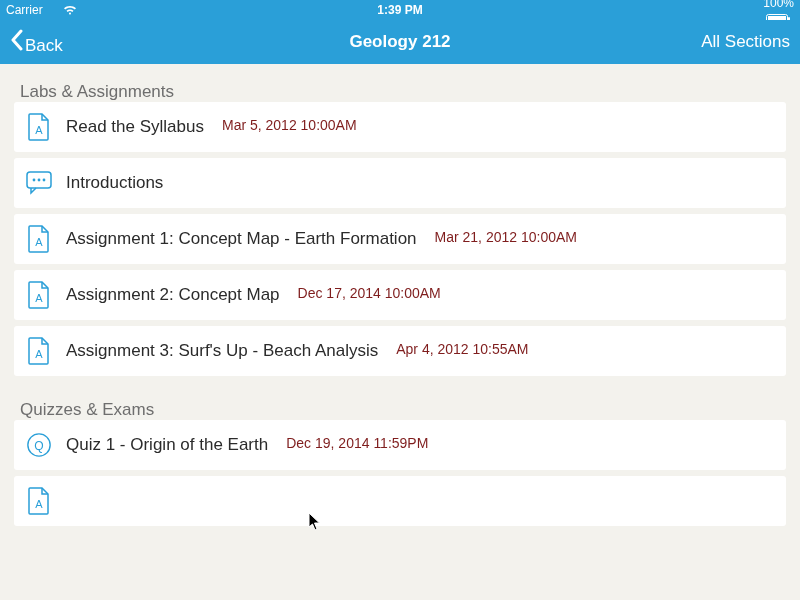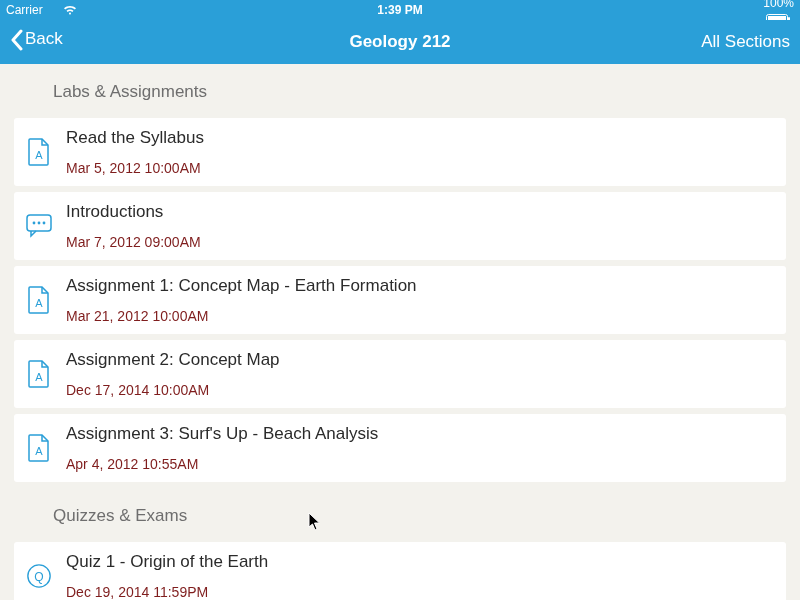--- a/index.html
+++ b/index.html
@@ -26,45 +26,44 @@
   .nav-bar {
     height: 44px;
     background: #2a9fd8;
     color: #fff;
     display: flex;
     align-items: center;
     justify-content: space-between;
     padding: 0 10px;
     position: relative;
   }
-  .nav-back { display:flex; align-items:flex-start; gap:2px; font-size:17px; cursor:pointer; }
+  .nav-back { display:flex; align-items:flex-end; gap:2px; font-size:17px; cursor:pointer; }
   .nav-title { position:absolute; left:50%; transform:translateX(-50%); font-size:17px; font-weight:600; }
   .nav-right { font-size:17px; cursor:pointer; }
 
   
   .content { height: calc(600px - 64px); overflow-y: hidden; }
   .section-header {
     font-size: 17px;
     color: #6e6e6e;
-    padding: 18px 20px 16px 20px;
-    margin-left: 33px;
+    padding: 18px 20px 0 20px;
   }
   .list { padding: 0 14px; }
   .cell {
     background: #fff;
     border-radius: 3px;
     margin-bottom: 6px;
     display: flex;
     align-items: center;
     padding: 10px 12px;
     gap: 14px;
     cursor: pointer;
   }
   .cell .icon { width: 26px; height: 30px; flex-shrink:0; display:flex; align-items:center; justify-content:center; }
-  .cell .text { display:flex; flex-direction:column; gap:12px; }
+  .cell .text { display:flex; gap:18px; }
   .cell .title { font-size:17px; color:#2b2b2b; }
   .cell .subtitle { font-size:14px; color:#7f1d1d; }
 
   .cursor {
     position:absolute;
     left:308px; top:512px;
     pointer-events:none;
   }
 </style>
 </head>
@@ -129,21 +128,20 @@
         <svg width="26" height="24" viewBox="0 0 26 24">
             <rect x="1" y="1" width="24" height="16" rx="3" fill="none" stroke="#2a9fd8" stroke-width="1.5"></rect>
             <path d="M5 17v5l5-5" fill="none" stroke="#2a9fd8" stroke-width="1.5"></path>
             <circle cx="8" cy="9" r="1.4" fill="#2a9fd8"></circle>
             <circle cx="13" cy="9" r="1.4" fill="#2a9fd8"></circle>
             <circle cx="18" cy="9" r="1.4" fill="#2a9fd8"></circle>
           </svg>
       </span>
       <div class="text">
         <span class="title">Introductions</span>
-        <span class="subtitle">Mar 7, 2012 09:00AM</span>
       </div>
     </div>
 
     <div class="cell">
       <span class="icon">
         <svg width="22" height="28" viewBox="0 0 22 28">
             <path d="M2 1h12l6 6v19a1 1 0 0 1-1 1H2a1 1 0 0 1-1-1V2a1 1 0 0 1 1-1z" fill="none" stroke="#2a9fd8" stroke-width="1.5"></path>
             <path d="M14 1v6h6" fill="none" stroke="#2a9fd8" stroke-width="1.5"></path>
             <text x="11" y="21" text-anchor="middle" font-size="11" fill="#2a9fd8" font-family="Arial">A</text>
           </svg>

